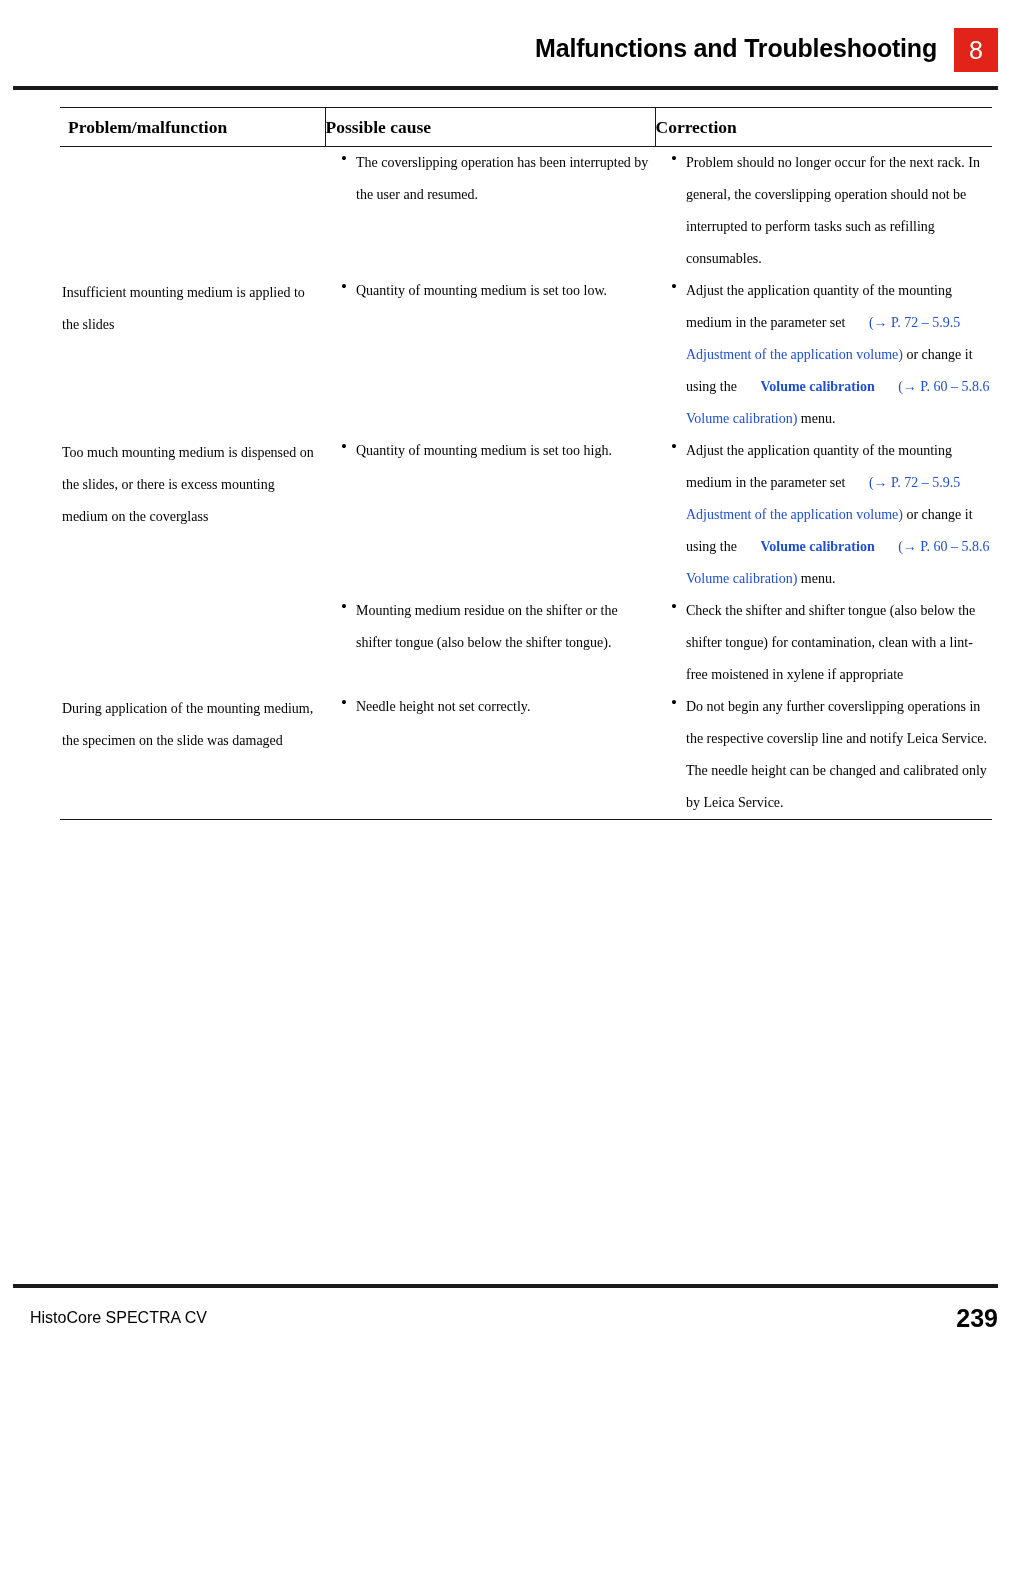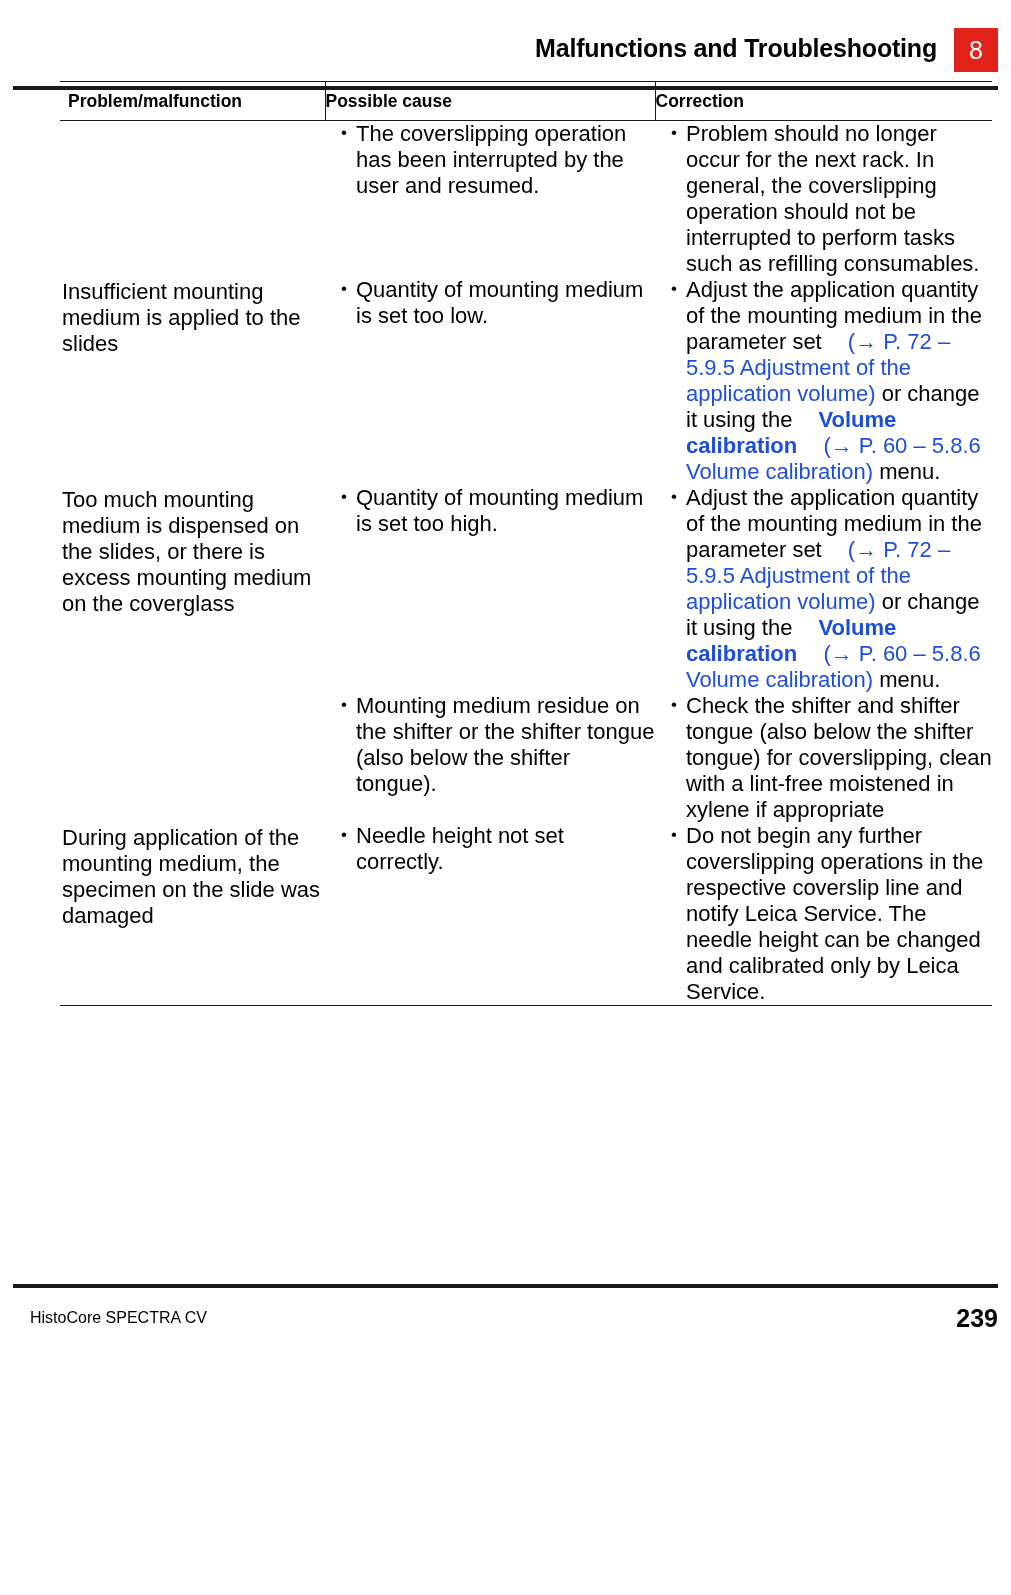--- a/index.html
+++ b/index.html
@@ -59,23 +59,24 @@
     left: 13px;
     right: 13px;
     top: 66px;
     height: 4px;
     background: #1a1a1a;
   }
 
   
   .table-wrap {
     position: absolute;
-    top: 81px;
+    top: 107px;
     left: 60px;
     width: 932px;
+    font-family: Liberation Serif, serif;
   }
   table.tbl {
     border-collapse: collapse;
     width: 932px;
     table-layout: fixed;
   }
   table.tbl td, table.tbl th {
     vertical-align: top;
     padding: 0;
   }
@@ -95,22 +96,22 @@
     line-height: 38px;
   }
   thead th.col2, thead th.col3 {
     border-left: 1.5px solid #1a1a1a;
   }
   thead th.first-cell {
     padding-left: 8px;
   }
 
   tbody td {
-    font-size: 22px;
-    line-height: 26px;
+    font-size: 14px;
+    line-height: 32px;
     padding: 9px 14px 9px 8px;
     box-sizing: border-box;
   }
   tbody td.col2, tbody td.col3 {
     padding-left: 14px;
   }
   tbody tr.last-row td {
     border-bottom: 1.5px solid #1a1a1a;
   }
 
@@ -234,21 +235,21 @@
           </tr>
           <tr>
             <td class="col1"></td>
             <td class="col2">
               <ul class="bullet-list">
                 <li>Mounting medium residue on the shifter or the shifter tongue (also below the shifter tongue).</li>
               </ul>
             </td>
             <td class="col3">
               <ul class="bullet-list">
-                <li>Check the shifter and shifter tongue (also below the shifter tongue) for coverslipping, clean with a lint-free moistened in xylene if appropriate</li>
+                <li>Check the shifter and shifter tongue (also below the shifter tongue) for contamination, clean with a lint-free moistened in xylene if appropriate</li>
               </ul>
             </td>
           </tr>
           <tr class="last-row">
             <td class="col1">
               <p class="plain">During application of the mounting medium, the specimen on the slide was damaged</p>
             </td>
             <td class="col2">
               <ul class="bullet-list">
                 <li>Needle height not set correctly.</li>

